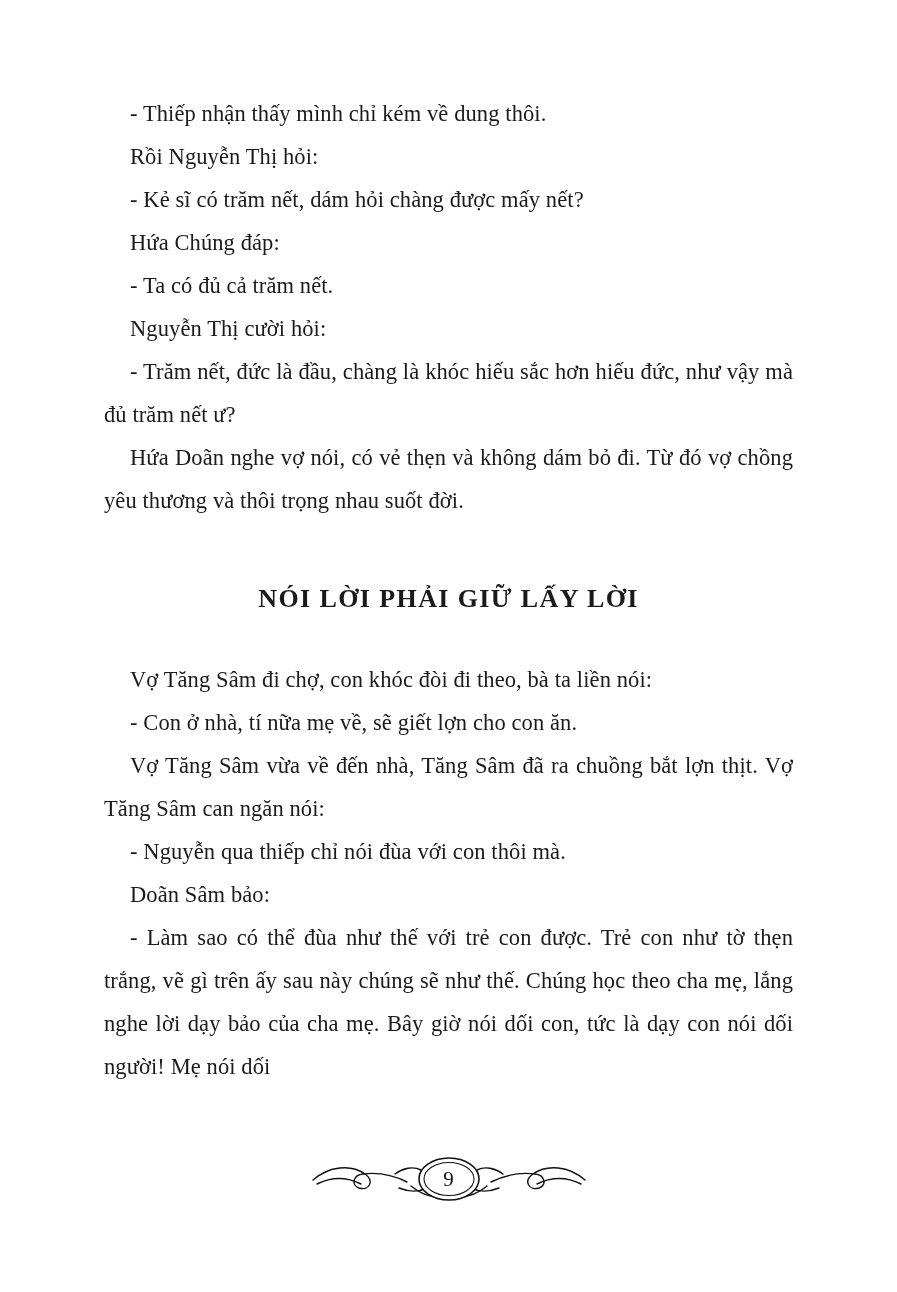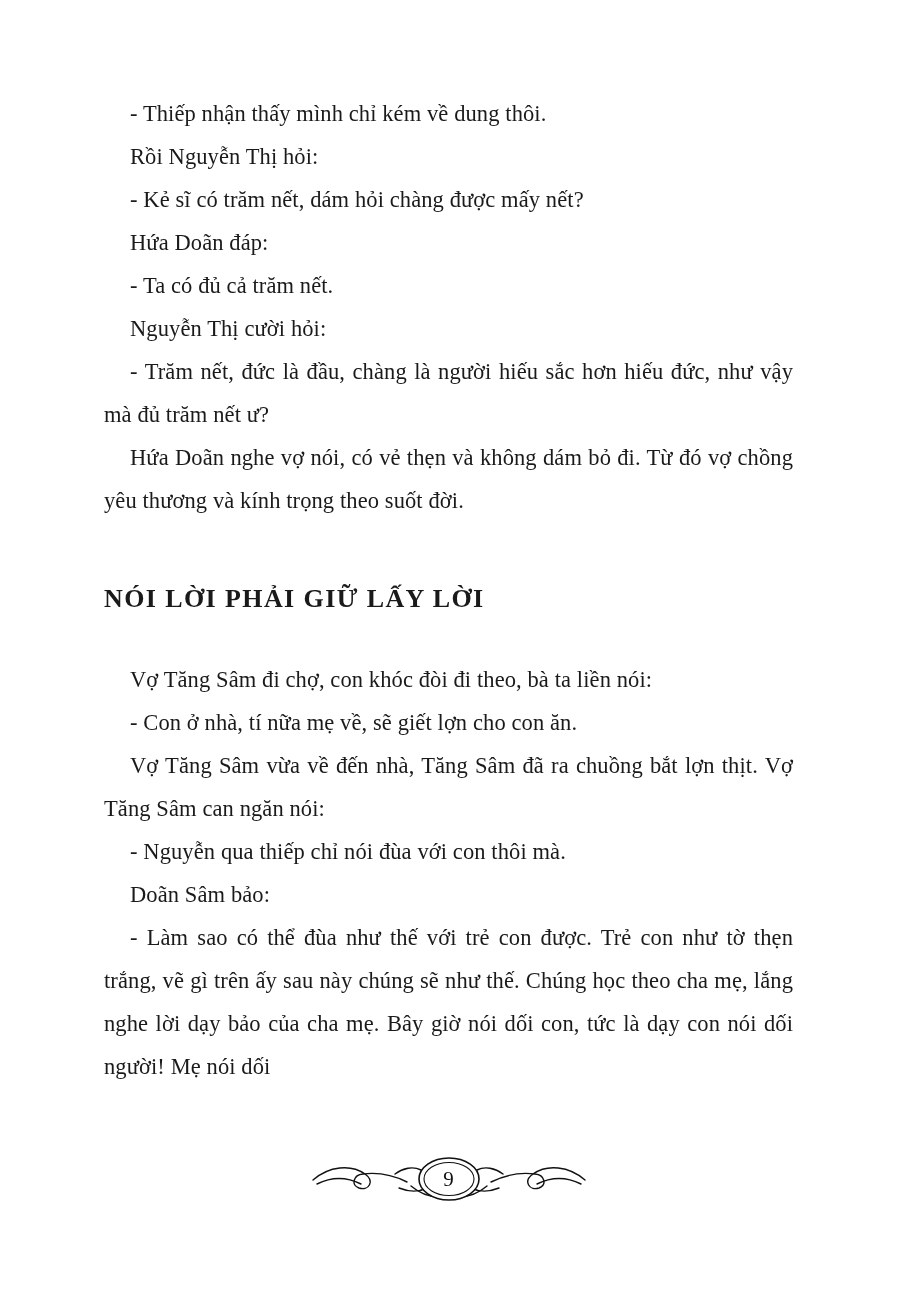--- a/index.html
+++ b/index.html
@@ -33,21 +33,21 @@
   p.para {
     margin: 0 0 0 0;
     text-indent: 0;
   }
   p.indent {
     text-indent: 26px;
   }
   .section-title {
     margin-top: 62px;
     margin-bottom: 44px;
-    text-align: left;
+    text-align: center;
     font-size: 26px;
     font-weight: bold;
     letter-spacing: 1.4px;
     font-family: "Liberation Serif", serif;
   }
   .footer {
     position: absolute;
     left: 0;
     bottom: 78px;
     width: 897px;
@@ -82,25 +82,25 @@
 </style>
 </head>
 <body>
 
 <div class="page">
 
   <div class="body-text">
     <p class="para indent">- Thiếp nhận thấy mình chỉ kém về dung thôi.</p>
     <p class="para indent">Rồi Nguyễn Thị hỏi:</p>
     <p class="para indent">- Kẻ sĩ có trăm nết, dám hỏi chàng được mấy nết?</p>
-    <p class="para indent">Hứa Doãn đáp:</p>
+    <p class="para indent">Hứa Chúng đáp:</p>
     <p class="para indent">- Ta có đủ cả trăm nết.</p>
     <p class="para indent">Nguyễn Thị cười hỏi:</p>
-    <p class="para indent">- Trăm nết, đức là đầu, chàng là người hiếu sắc hơn hiếu đức, như vậy mà đủ trăm nết ư?</p>
-    <p class="para indent">Hứa Doãn nghe vợ nói, có vẻ thẹn và không dám bỏ đi. Từ đó vợ chồng yêu thương và kính trọng theo suốt đời.</p>
+    <p class="para indent">- Trăm nết, đức là đầu, chàng là khóc hiếu sắc hơn hiếu đức, như vậy mà đủ trăm nết ư?</p>
+    <p class="para indent">Hứa Doãn nghe vợ nói, có vẻ thẹn và không dám bỏ đi. Từ đó vợ chồng yêu thương và thôi trọng nhau suốt đời.</p>
   </div>
 
   <h2 class="section-title">NÓI LỜI PHẢI GIỮ LẤY LỜI</h2>
 
   <div class="body-text">
     <p class="para indent">Vợ Tăng Sâm đi chợ, con khóc đòi đi theo, bà ta liền nói:</p>
     <p class="para indent">- Con ở nhà, tí nữa mẹ về, sẽ giết lợn cho con ăn.</p>
     <p class="para indent">Vợ Tăng Sâm vừa về đến nhà, Tăng Sâm đã ra chuồng bắt lợn thịt. Vợ Tăng Sâm can ngăn nói:</p>
     <p class="para indent">- Nguyễn qua thiếp chỉ nói đùa với con thôi mà.</p>
     <p class="para indent">Doãn Sâm bảo:</p>

